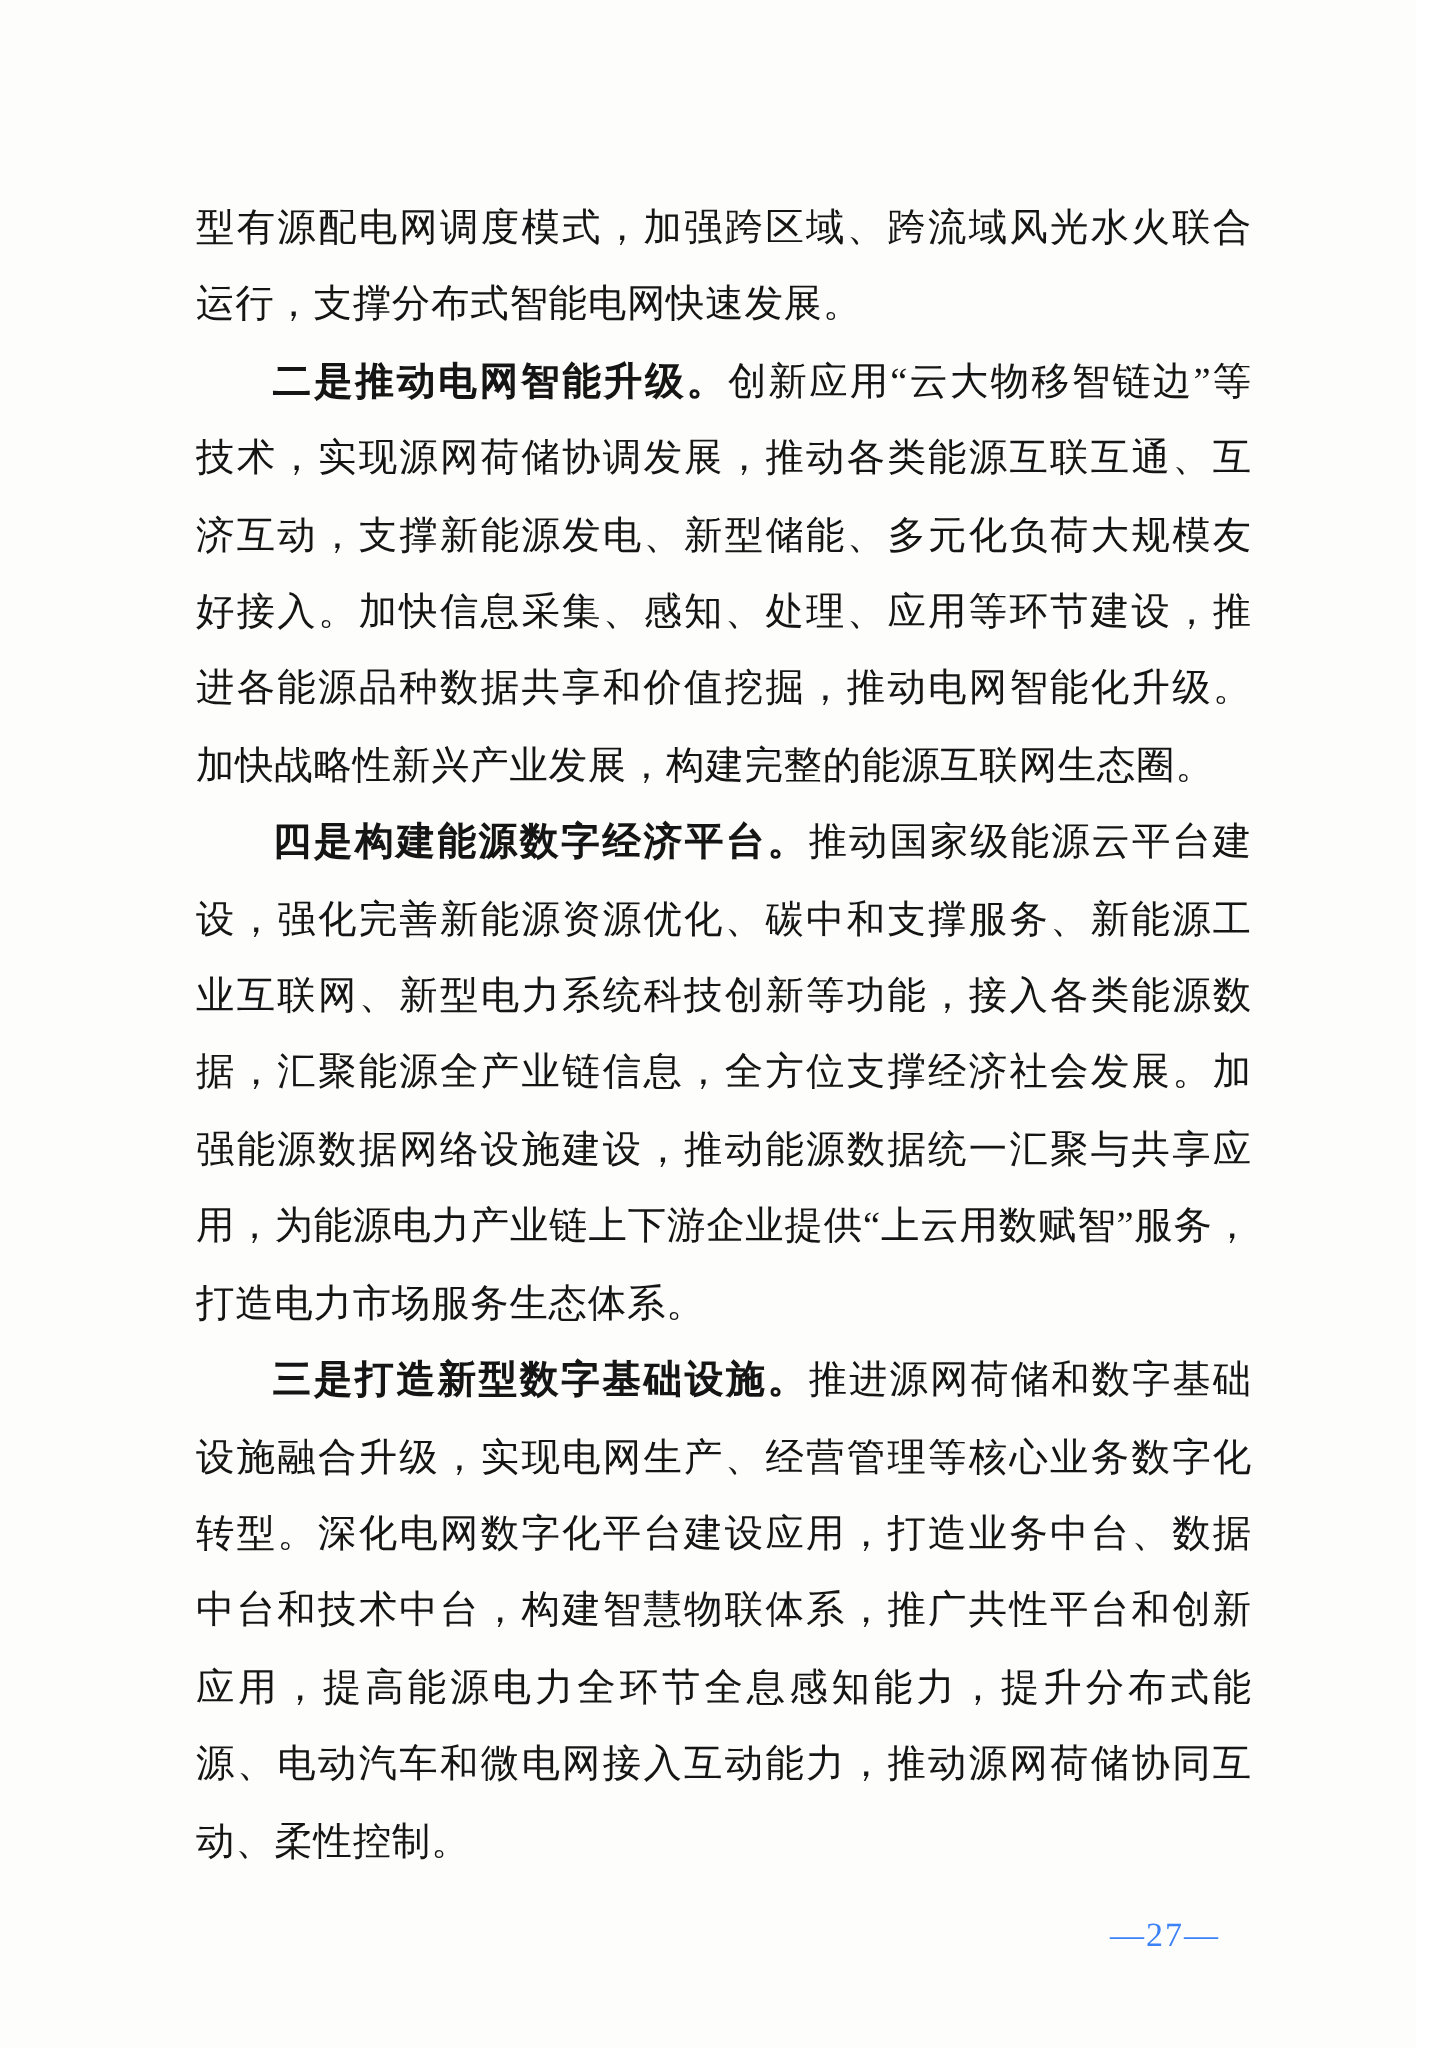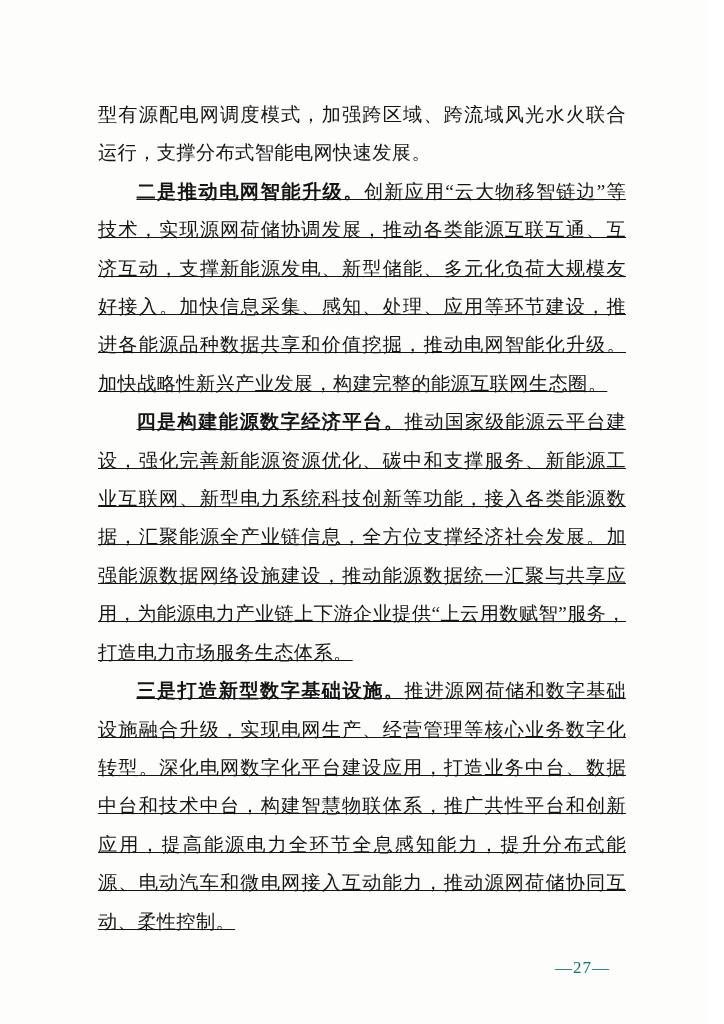--- a/index.html
+++ b/index.html
@@ -27,36 +27,35 @@
     line-height: 38.4px;
     color: #151515;
     text-align: justify;
     text-justify: inter-ideograph;
     margin: 0 0 0 0;
     letter-spacing: 0.4px;
     word-break: break-all;
   }
   .para.indent {
     text-indent: 38.4px;
-    text-decoration: underline;
   }
   .para .lead {
     font-weight: bold;
     letter-spacing: 0.8px;
   }
   .footer {
     position: absolute;
     left: 0;
     right: 0;
     bottom: 46px;
     text-align: right;
     padding-right: 98px;
     font-family: "Liberation Serif", "DejaVu Serif", serif;
     font-size: 17px;
-    color: #0f766e;
+    color: #3b82f6;
     letter-spacing: 1px;
   }
 </style>
 </head>
 <body>
 
 <div class="page">
   <div class="page-inner">
 
     <p class="para"><span>型有源配电网调度模式，加强跨区域、跨流域风光水火联合运行，支撑分布式智能电网快速发展。</span></p>

